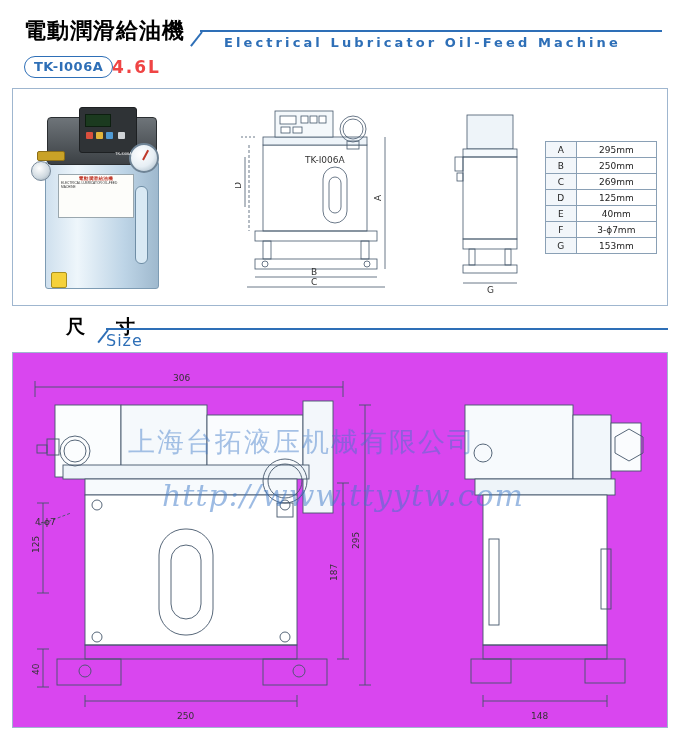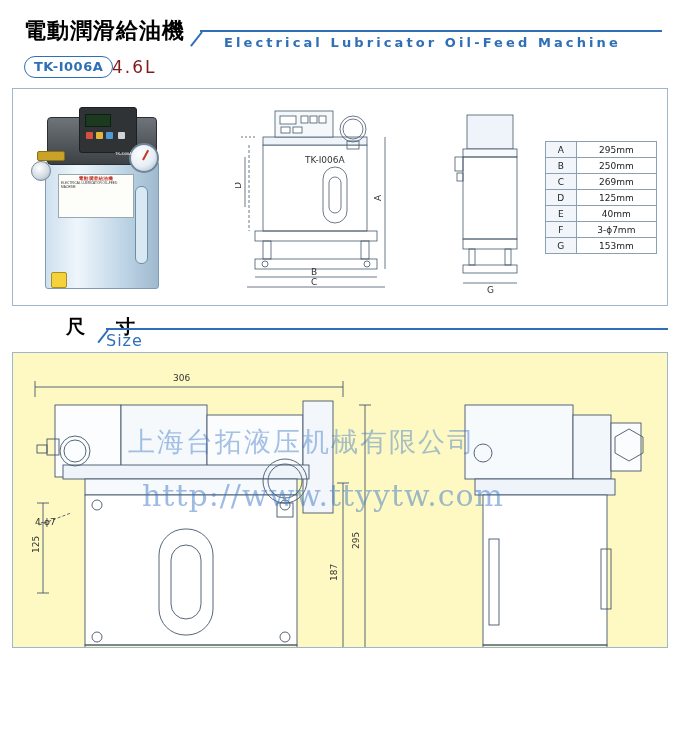--- a/index.html
+++ b/index.html
@@ -72,23 +72,23 @@
     font-weight: bold;
     color: #2e6fb7;
     letter-spacing: 0.5px;
   }
   .capacity {
     position: absolute;
     left: 112px;
     top: 57px;
     font-family: "DejaVu Sans", sans-serif;
     font-size: 17px;
-    font-weight: normal;
+    font-weight: bold;
     letter-spacing: 2px;
-    color: #7f1d1d;
+    color: #ef4444;
   }
 
   
   .top-panel {
     position: absolute;
     left: 12px;
     top: 88px;
     width: 656px;
     height: 218px;
     border: 1px solid #9fb6cf;
@@ -325,45 +325,46 @@
     letter-spacing: 1px;
     color: #2e6fb7;
   }
 
   
   .bottom-panel {
     position: absolute;
     left: 12px;
     top: 352px;
     width: 656px;
-    height: 296px;
+    height: 376px;
     border: 1px solid #9fb6cf;
     box-sizing: border-box;
-    background: #fef9c3;
+    background: #d946ef;
     overflow: hidden;
   }
   .bottom-svg { position: absolute; left: 0; top: 0; }
 
   
   .wm1 {
     position: absolute;
     left: 128px;
     top: 424px;
     font-family: "DejaVu Sans", sans-serif;
     font-size: 27px;
     color: rgba(60,120,200,0.45);
     letter-spacing: 2px;
     white-space: nowrap;
     pointer-events: none;
   }
   .wm2 {
     position: absolute;
-    left: 142px;
+    left: 162px;
     top: 478px;
     font-family: "DejaVu Serif", serif;
+    font-style: italic;
     font-size: 30px;
     color: rgba(60,120,200,0.5);
     letter-spacing: 1px;
     white-space: nowrap;
     pointer-events: none;
   }
   .dim-txt {
     font-family: "DejaVu Sans", sans-serif;
     font-size: 9px;
     fill: #333;

